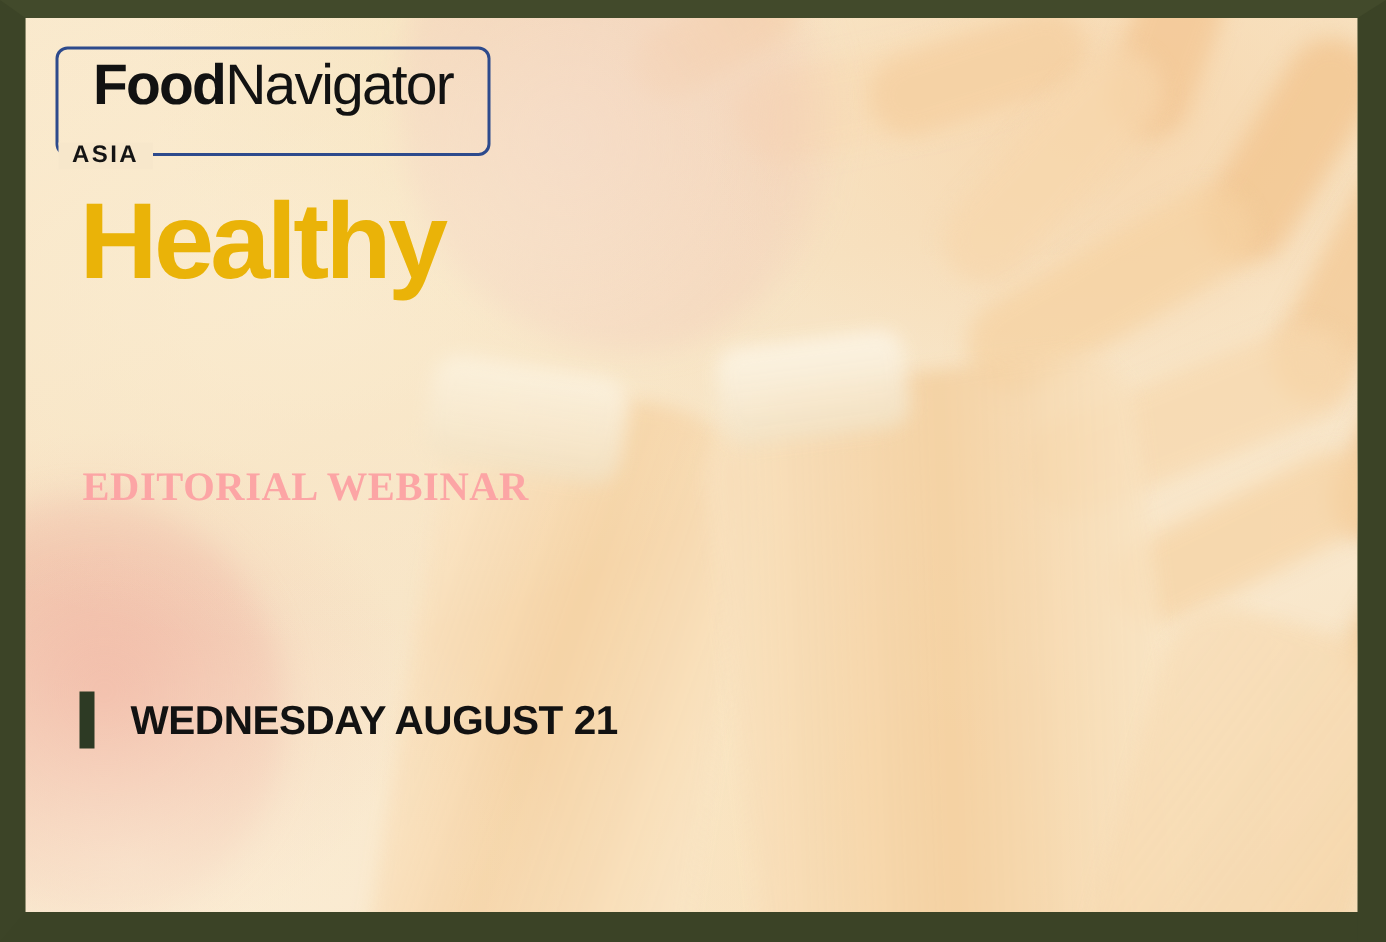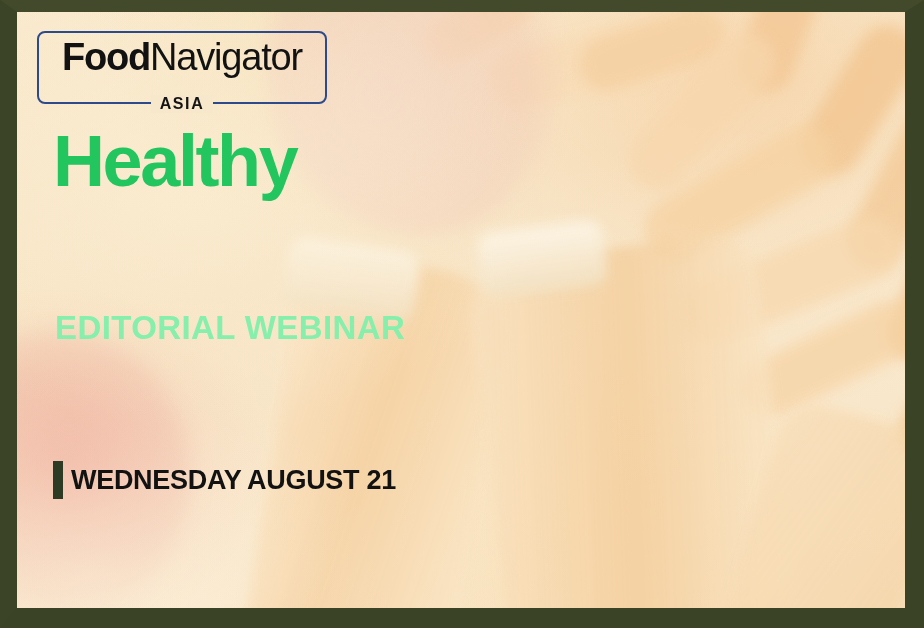--- a/index.html
+++ b/index.html
@@ -154,70 +154,70 @@
     letter-spacing: -1.2px;
     color: #121212;
     white-space: nowrap;
   }
   .logo-wordmark .b { font-weight: 700; }
   .logo-wordmark .l { font-weight: 400; }
   .logo-asia {
     position: absolute;
     left: 0; right: 0;
     bottom: -11px;
-    text-align: center;
     margin-top: 39px;
   }
   .logo-asia span {
     display: inline-block;
     background: #f7e7cb;
     padding: 0 9px;
     font-size: 16px;
     font-weight: 700;
     letter-spacing: 1.6px;
     color: #141414;
   }
 
   .title {
     position: absolute;
     left: 36px;
     top: 114px;
     width: 860px;
-    color: #22c55e;
+    color: #eab308;
     font-size: 72px;
     font-weight: 700;
     line-height: 0.99;
     letter-spacing: -2.4px;
   }
   .title .line2 { letter-spacing: -3px; }
 
   .subtitle {
     position: absolute;
     left: 38px;
     top: 297px;
-    font-size: 33px;
+    font-size: 27px;
     font-weight: 700;
     letter-spacing: 0.4px;
-    color: #86efac;
+    color: #fca5a5;
+    font-family: Liberation Serif, serif;
   }
 
   .datetime {
     position: absolute;
     left: 36px;
     top: 449px;
     display: flex;
     align-items: stretch;
   }
   .date-bar {
     width: 10px;
     background: #2d3a24;
     flex: 0 0 auto;
   }
   .date-lines {
-    padding-left: 8px;
+    padding-left: 24px;
     display: flex;
     flex-direction: column;
     justify-content: center;
   }
   .date-line {
     font-size: 27px;
     font-weight: 700;
     letter-spacing: -0.3px;
     color: #121212;
     line-height: 1.42;

